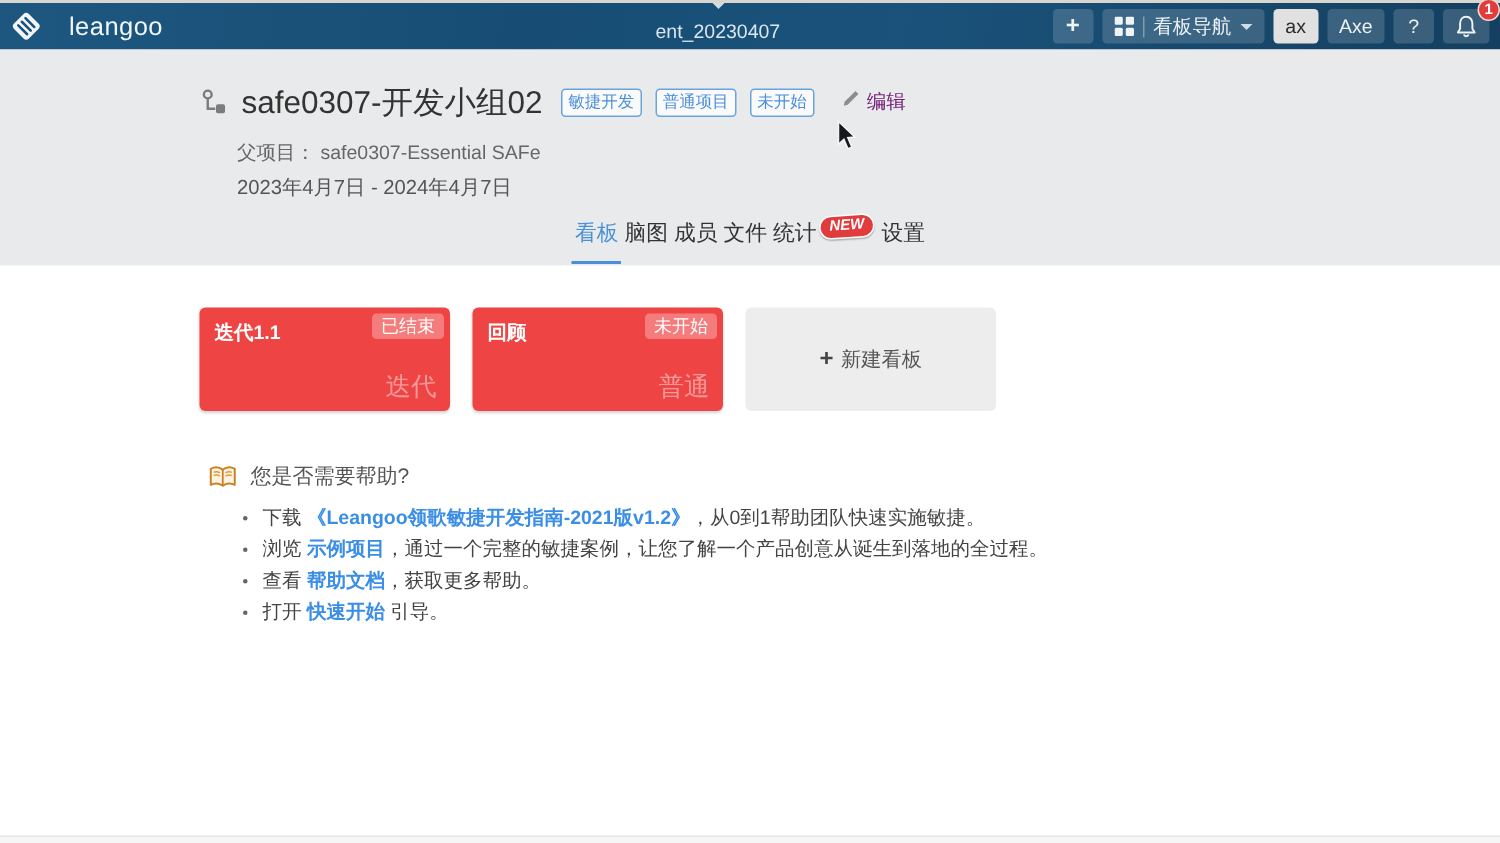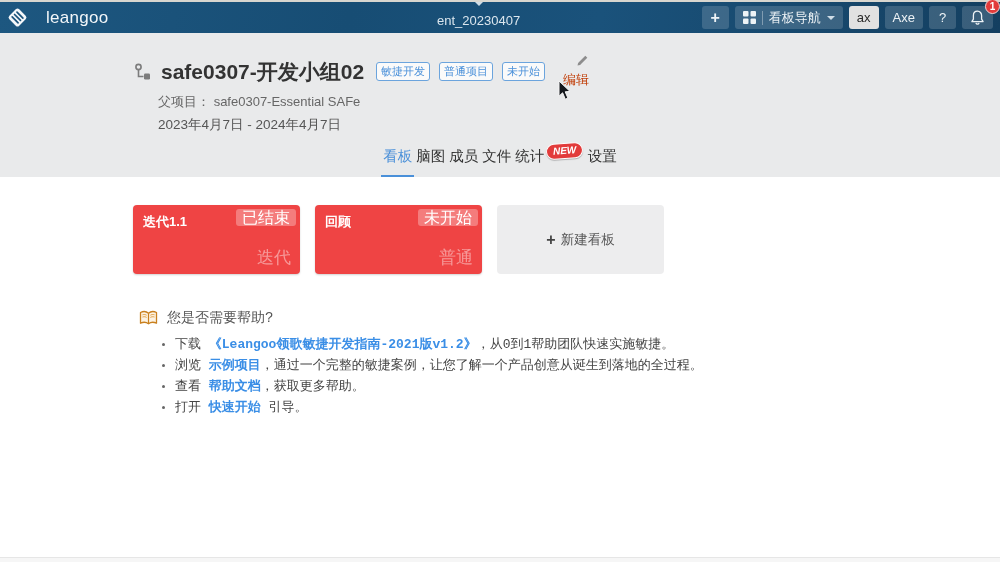--- a/index.html
+++ b/index.html
@@ -36,51 +36,51 @@
   .btn-group-divider { width:1px; height:14px; background:rgba(255,255,255,.35); }
   .btn-ax { background:#e1e1e1; color:#2a2a2a; }
   .bell-wrap { position:relative; }
   .badge-red { position:absolute; top:-7px; right:-7px; background:#e23b3b; color:#fff;
     min-width:15px; height:15px; border-radius:50%; font-size:10px; font-weight:bold;
     display:flex; align-items:center; justify-content:center; border:1px solid #f4d7d7; }
 
   
   .header { background:#e9eaeb; height:144px; position:relative; }
   .title-row { position:absolute; left:134px; top:21px; display:flex; align-items:center; gap:9px; }
-  .page-title { font-size:21px; font-weight:bold; color:#333; margin-right:3px; }
+  .page-title { font-size:21px; font-weight:normal; color:#333; margin-right:3px; }
   .tag { border:1px solid #6ba4dd; color:#4a90d9; background:rgba(255,255,255,.75);
     font-size:11px; line-height:13px; padding:2px 4px; border-radius:3px; white-space:nowrap; }
-  .edit-btn { display:flex; align-items:flex-end; gap:4px; color:#c2410c; font-size:13px;
-    margin-left:9px; cursor:pointer;flex-direction:column; }
+  .edit-btn { display:flex; align-items:flex-start; gap:4px; color:#701a75; font-size:13px;
+    margin-left:9px; cursor:pointer; }
   .meta-parent { position:absolute; left:158px; top:60px; font-size:13px; color:#666; }
   .meta-dates  { position:absolute; left:158px; top:83px; font-size:13.5px; color:#555; }
 
   .tabs { position:absolute; left:0; right:0; bottom:0; display:flex; justify-content:center;
     align-items:flex-start; }
   .tab { font-size:14.5px; color:#333; padding:8px 2px 11px; cursor:pointer; position:relative;
     white-space:nowrap; }
   .tab.active { color:#4a90d9; padding-bottom:9px; border-bottom:2px solid #4a90d9; }
   .tab-new { background:#e23b3b; color:#fff; font-style:italic; font-weight:bold; font-size:10px;
     border:1px solid #fff; border-radius:8px; padding:1px 6px 2px; margin-left:2px;
     display:inline-block; position:relative; top:-7px; transform:rotate(-4deg);
     box-shadow:0 1px 1px rgba(0,0,0,.25); }
 
   
   .cards { display:flex; gap:15px; margin:28px 0 0 133px; }
   .board-card { width:167px; height:69px; border-radius:4px; background:#ef4444;
     position:relative; color:#fff; cursor:pointer; box-shadow:0 1px 2px rgba(0,0,0,.18); }
   .card-title { position:absolute; left:10px; top:8px; font-weight:bold; font-size:13px; }
   .card-status { position:absolute; right:4px; top:4px; background:rgba(255,255,255,.30);
-    font-size:16px; line-height:13px; padding:2px 6px; border-radius:3px; color:#fff; }
+    font-size:12px; line-height:13px; padding:2px 6px; border-radius:3px; color:#fff; }
   .card-type { position:absolute; right:9px; bottom:5px; color:rgba(255,255,255,.45); font-size:17px;margin-left:27px; }
   .board-card.new { background:#ededee; box-shadow:none; color:#555; display:flex;
     align-items:center; justify-content:center; font-size:13.5px; gap:5px; }
   .new-plus { font-size:16px; font-weight:bold; color:#444; }
 
-  .help { margin:35px 0 0 139px; width:720px;font-family:Liberation Mono, monospace; }
+  .help { margin:35px 0 0 139px; width:720px; }
   .help-head { display:flex; align-items:center; gap:9px; color:#555; font-size:14px; }
   .help-list { margin:9px 0 0 36px; list-style:disc; color:#444; font-size:13px; }
   .help-list li { margin-bottom:4px; line-height:17px; }
   .help-list li::marker { color:#666; font-size:11px; }
   .help-link { color:#3a8ee6; font-weight:bold; cursor:pointer; }
 
   .cursor { position:absolute; left:558px; top:80px; pointer-events:none; z-index:50; }
   .ico { display:inline-flex; align-items:center; justify-content:center; }
 </style>
 </head>

